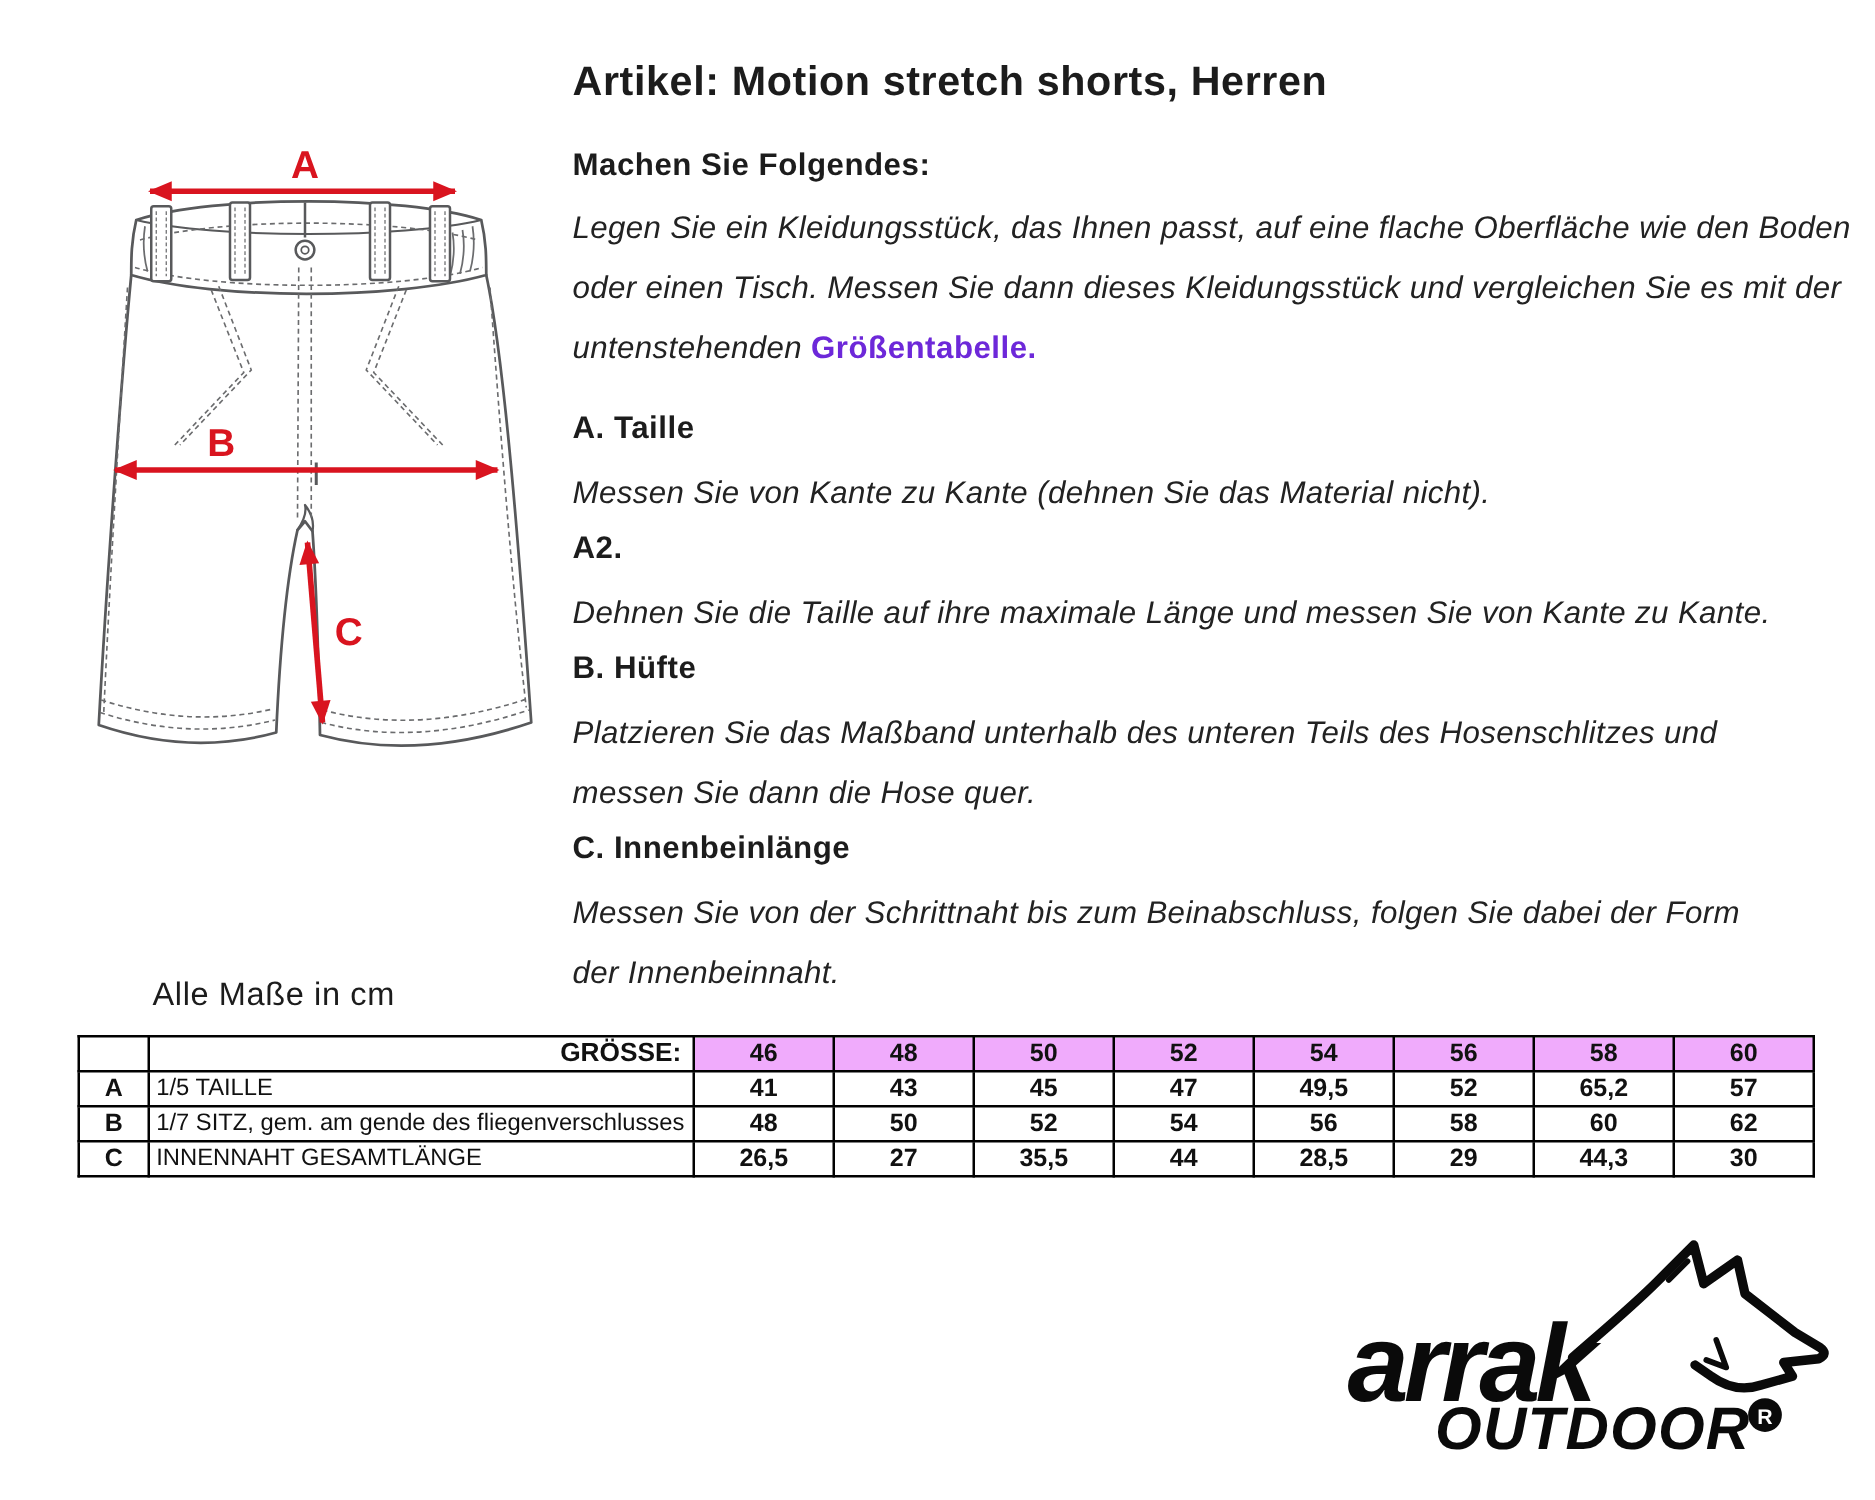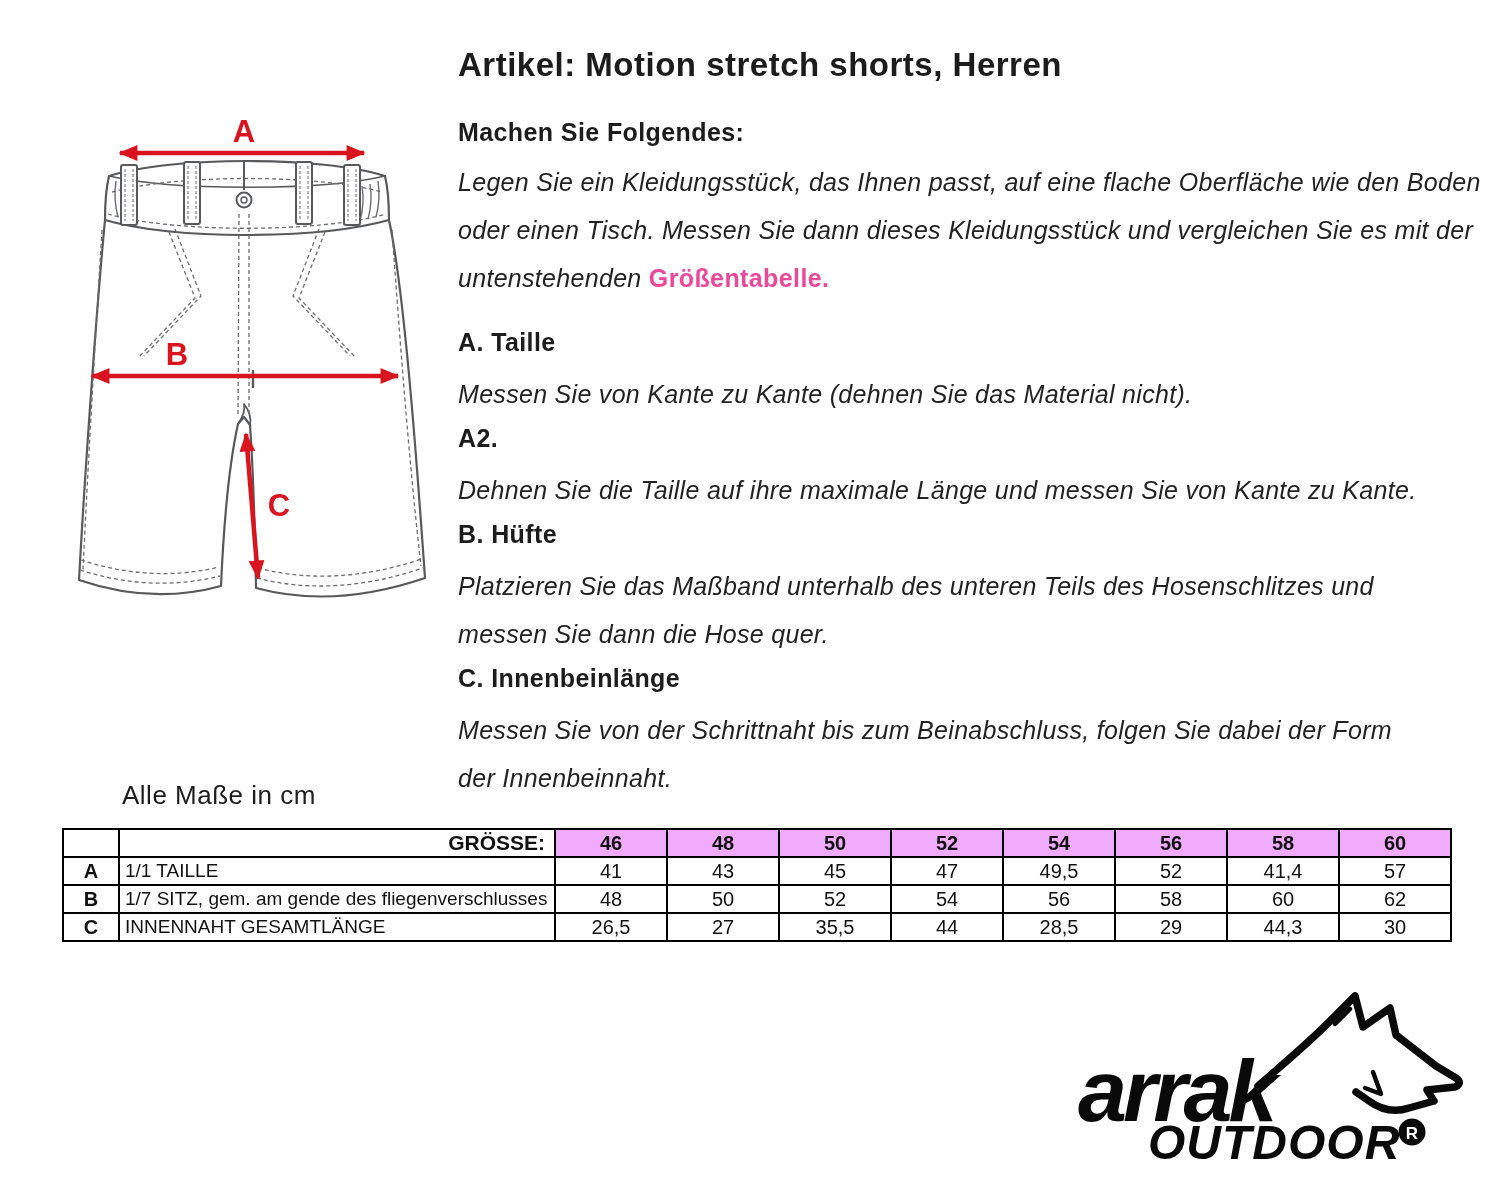--- a/index.html
+++ b/index.html
@@ -6,35 +6,35 @@
   .page{
     position:relative;width:1500px;height:1200px;background:#ffffff;overflow:hidden;
     font-family:"Liberation Sans",sans-serif;color:#1c1c1c;
   }
   
   .content{position:absolute;left:458px;top:30px;width:1050px;}
   .title{font-size:33px;line-height:42px;font-weight:700;letter-spacing:.5px;margin:14px 0 0;}
   .lead-head{font-size:25px;line-height:32px;font-weight:700;letter-spacing:.4px;margin:30px 0 0;}
   .body-par{font-size:25px;line-height:48px;font-style:italic;letter-spacing:.3px;margin:10px 0 0;color:#222;}
   .body-par .line{display:block;}
-  .bold-upright{font-style:normal;font-weight:700;letter-spacing:.4px;color:#ec4899;}
+  .bold-upright{font-style:normal;font-weight:700;letter-spacing:.4px;color:#6d28d9;}
   .sec-head{font-size:25px;line-height:32px;font-weight:700;letter-spacing:.4px;margin:24px 0 0;}
   .sec-head.tight{margin-top:4px;}
   .sec-par{font-size:25px;line-height:48px;font-style:italic;letter-spacing:.3px;margin:12px 0 0;color:#222;}
   .sec-par .line{display:block;}
   
   .shorts-svg{position:absolute;left:72px;top:118px;width:370px;height:515px;}
   
   .measure-note{position:absolute;left:122px;top:780px;font-size:26px;font-weight:400;letter-spacing:.5px;}
   
   .size-table{position:absolute;left:62px;top:828px;border-collapse:collapse;table-layout:fixed;}
   .size-table td{border:2px solid #000;height:26px;padding:0 5px;font-size:20px;color:#111;overflow:hidden;white-space:nowrap;}
   .size-table .c-key{width:44px;text-align:center;font-weight:700;}
   .size-table .c-label{width:420px;text-align:left;font-size:19px;margin-top:45px;}
-  .size-table .c-size{width:100px;text-align:center;}
+  .size-table .c-size{width:100px;text-align:center;font-weight:bold;}
   .size-table tr.head .c-size{background:#f0abfc;font-weight:700;}
   .size-table .grosse{text-align:right;font-weight:700;font-size:21px;padding-right:9px;}
   
   .logo-svg{position:absolute;left:1072px;top:983px;width:424px;height:212px;}
 </style>
 </head>
 <body>
 
 <div class="page">
 
@@ -164,28 +164,28 @@
       <td class="c-size">48</td>
       <td class="c-size">50</td>
       <td class="c-size">52</td>
       <td class="c-size">54</td>
       <td class="c-size">56</td>
       <td class="c-size">58</td>
       <td class="c-size">60</td>
     </tr>
     <tr>
       <td class="c-key">A</td>
-      <td class="c-label">1/1 TAILLE</td>
+      <td class="c-label">1/5 TAILLE</td>
       <td class="c-size">41</td>
       <td class="c-size">43</td>
       <td class="c-size">45</td>
       <td class="c-size">47</td>
       <td class="c-size">49,5</td>
       <td class="c-size">52</td>
-      <td class="c-size">41,4</td>
+      <td class="c-size">65,2</td>
       <td class="c-size">57</td>
     </tr>
     <tr>
       <td class="c-key">B</td>
       <td class="c-label">1/7 SITZ, gem. am gende des fliegenverschlusses</td>
       <td class="c-size">48</td>
       <td class="c-size">50</td>
       <td class="c-size">52</td>
       <td class="c-size">54</td>
       <td class="c-size">56</td>

